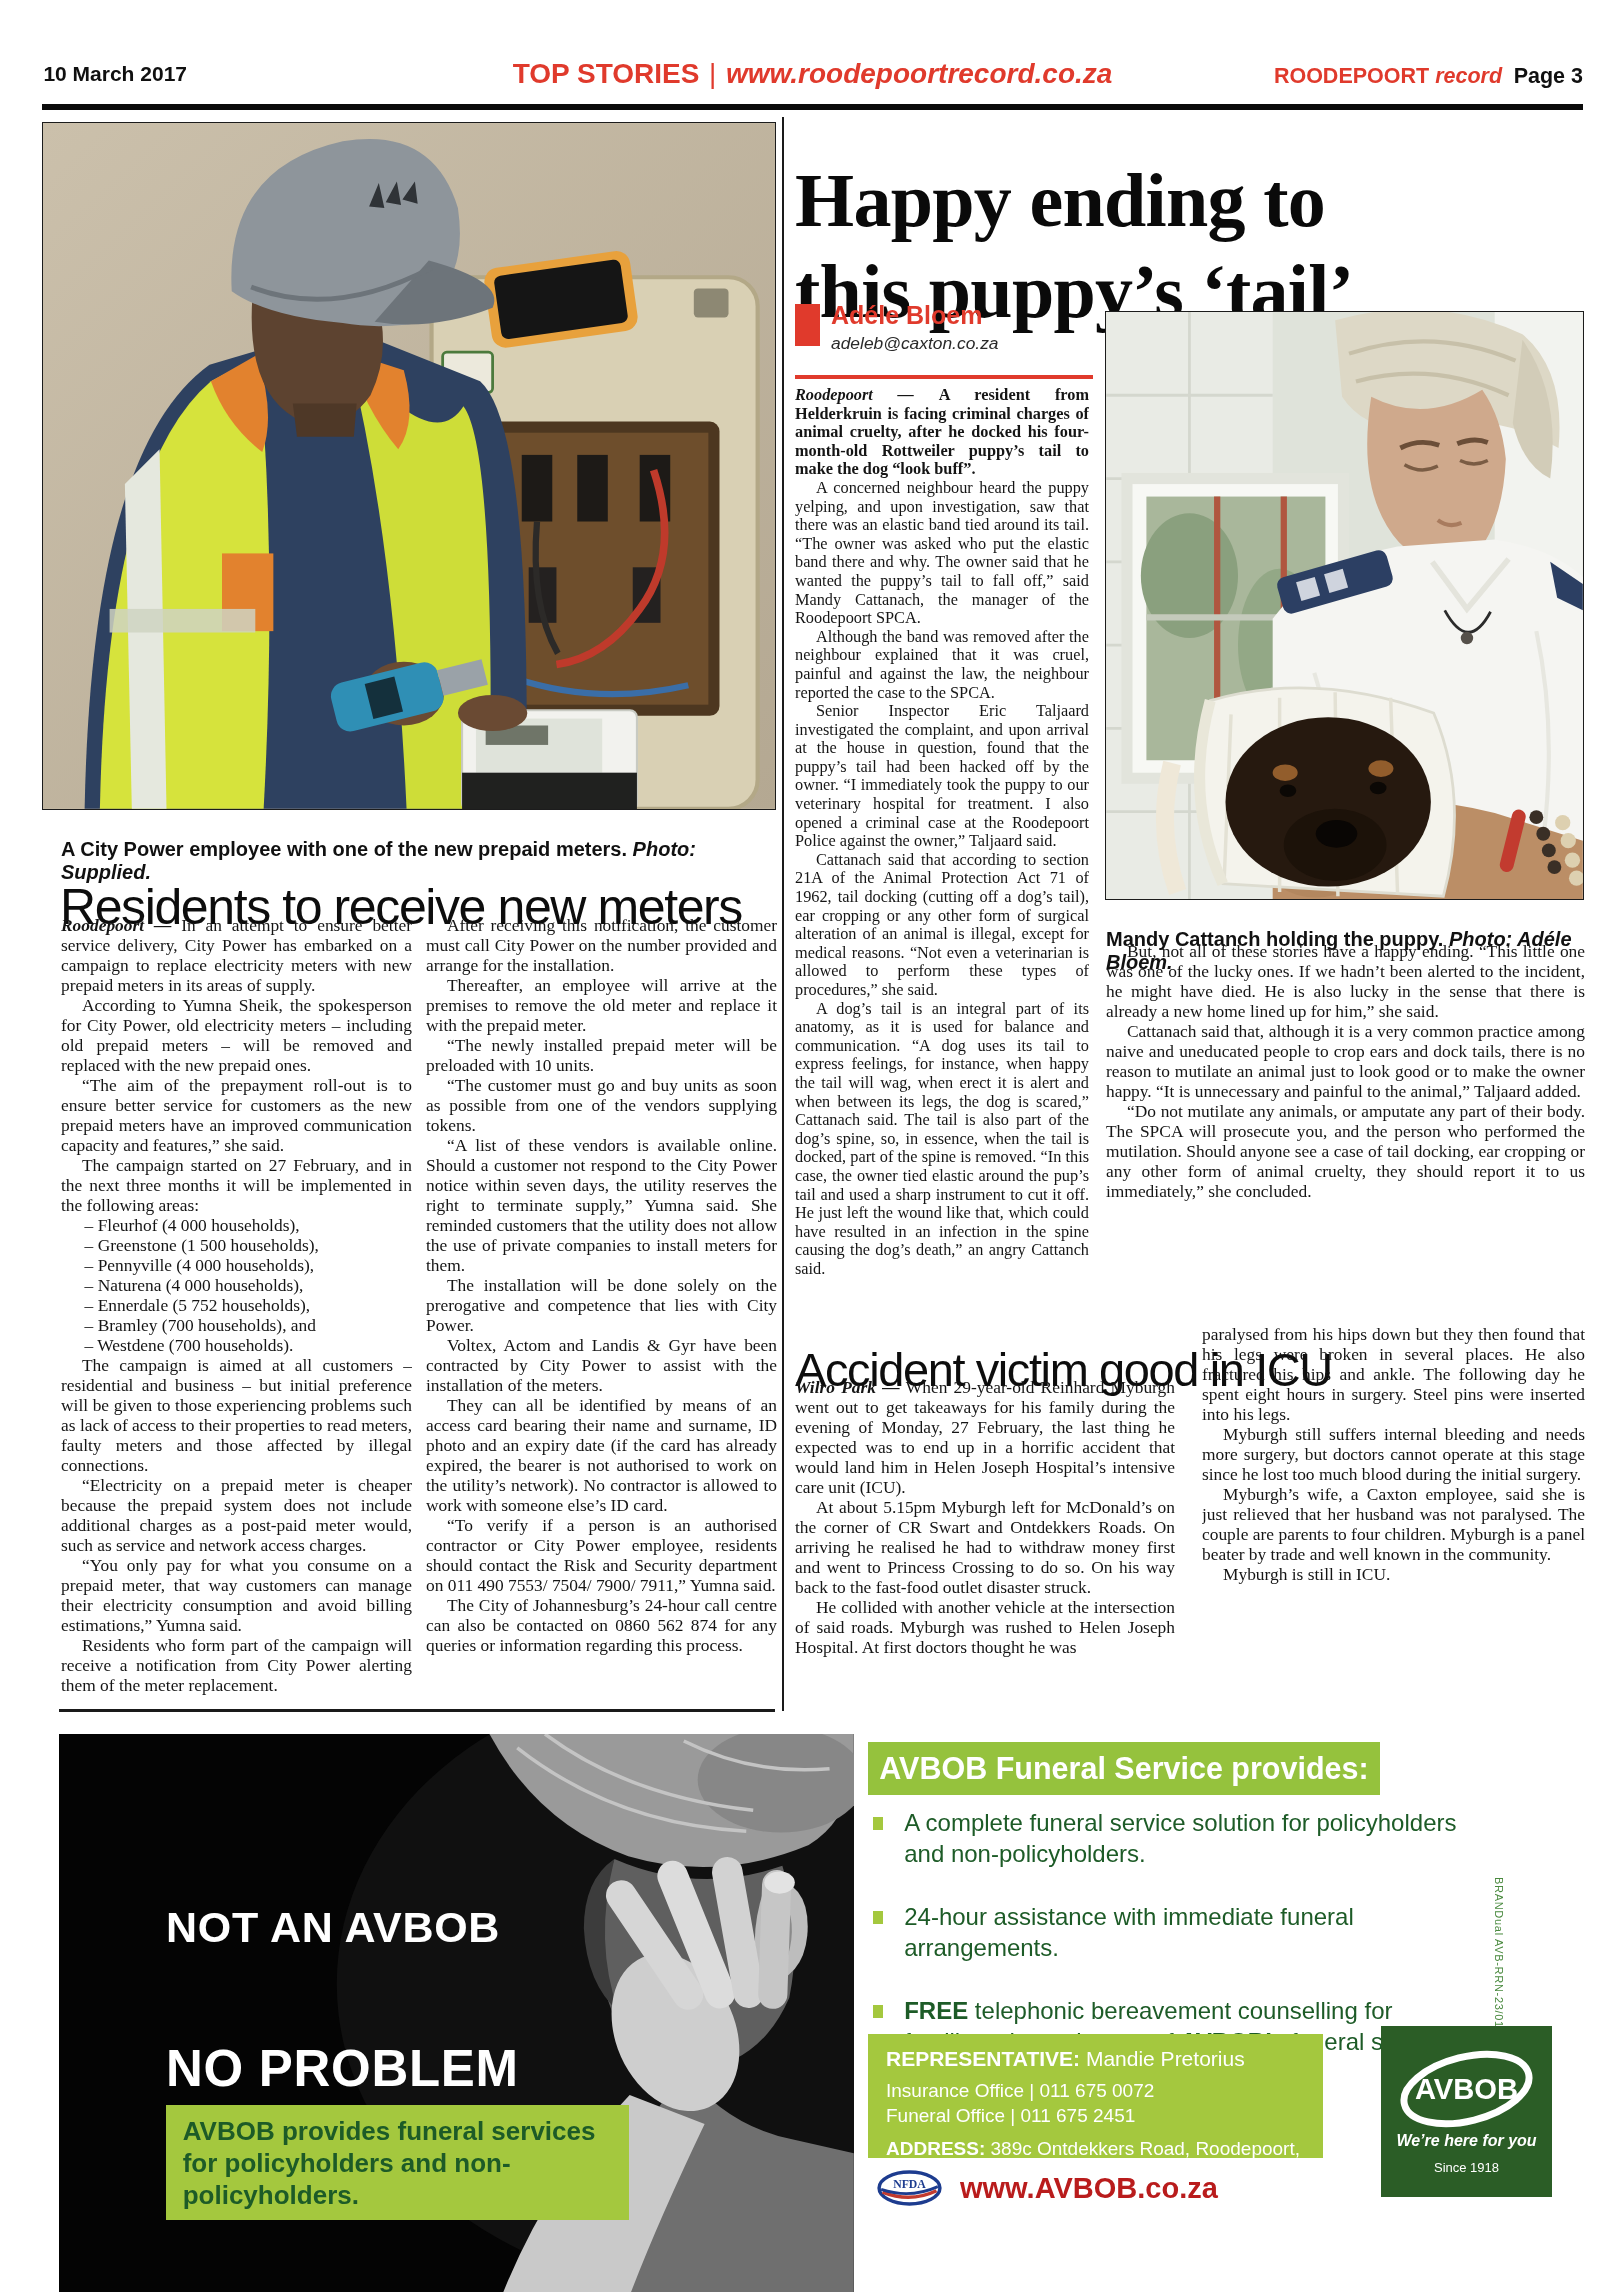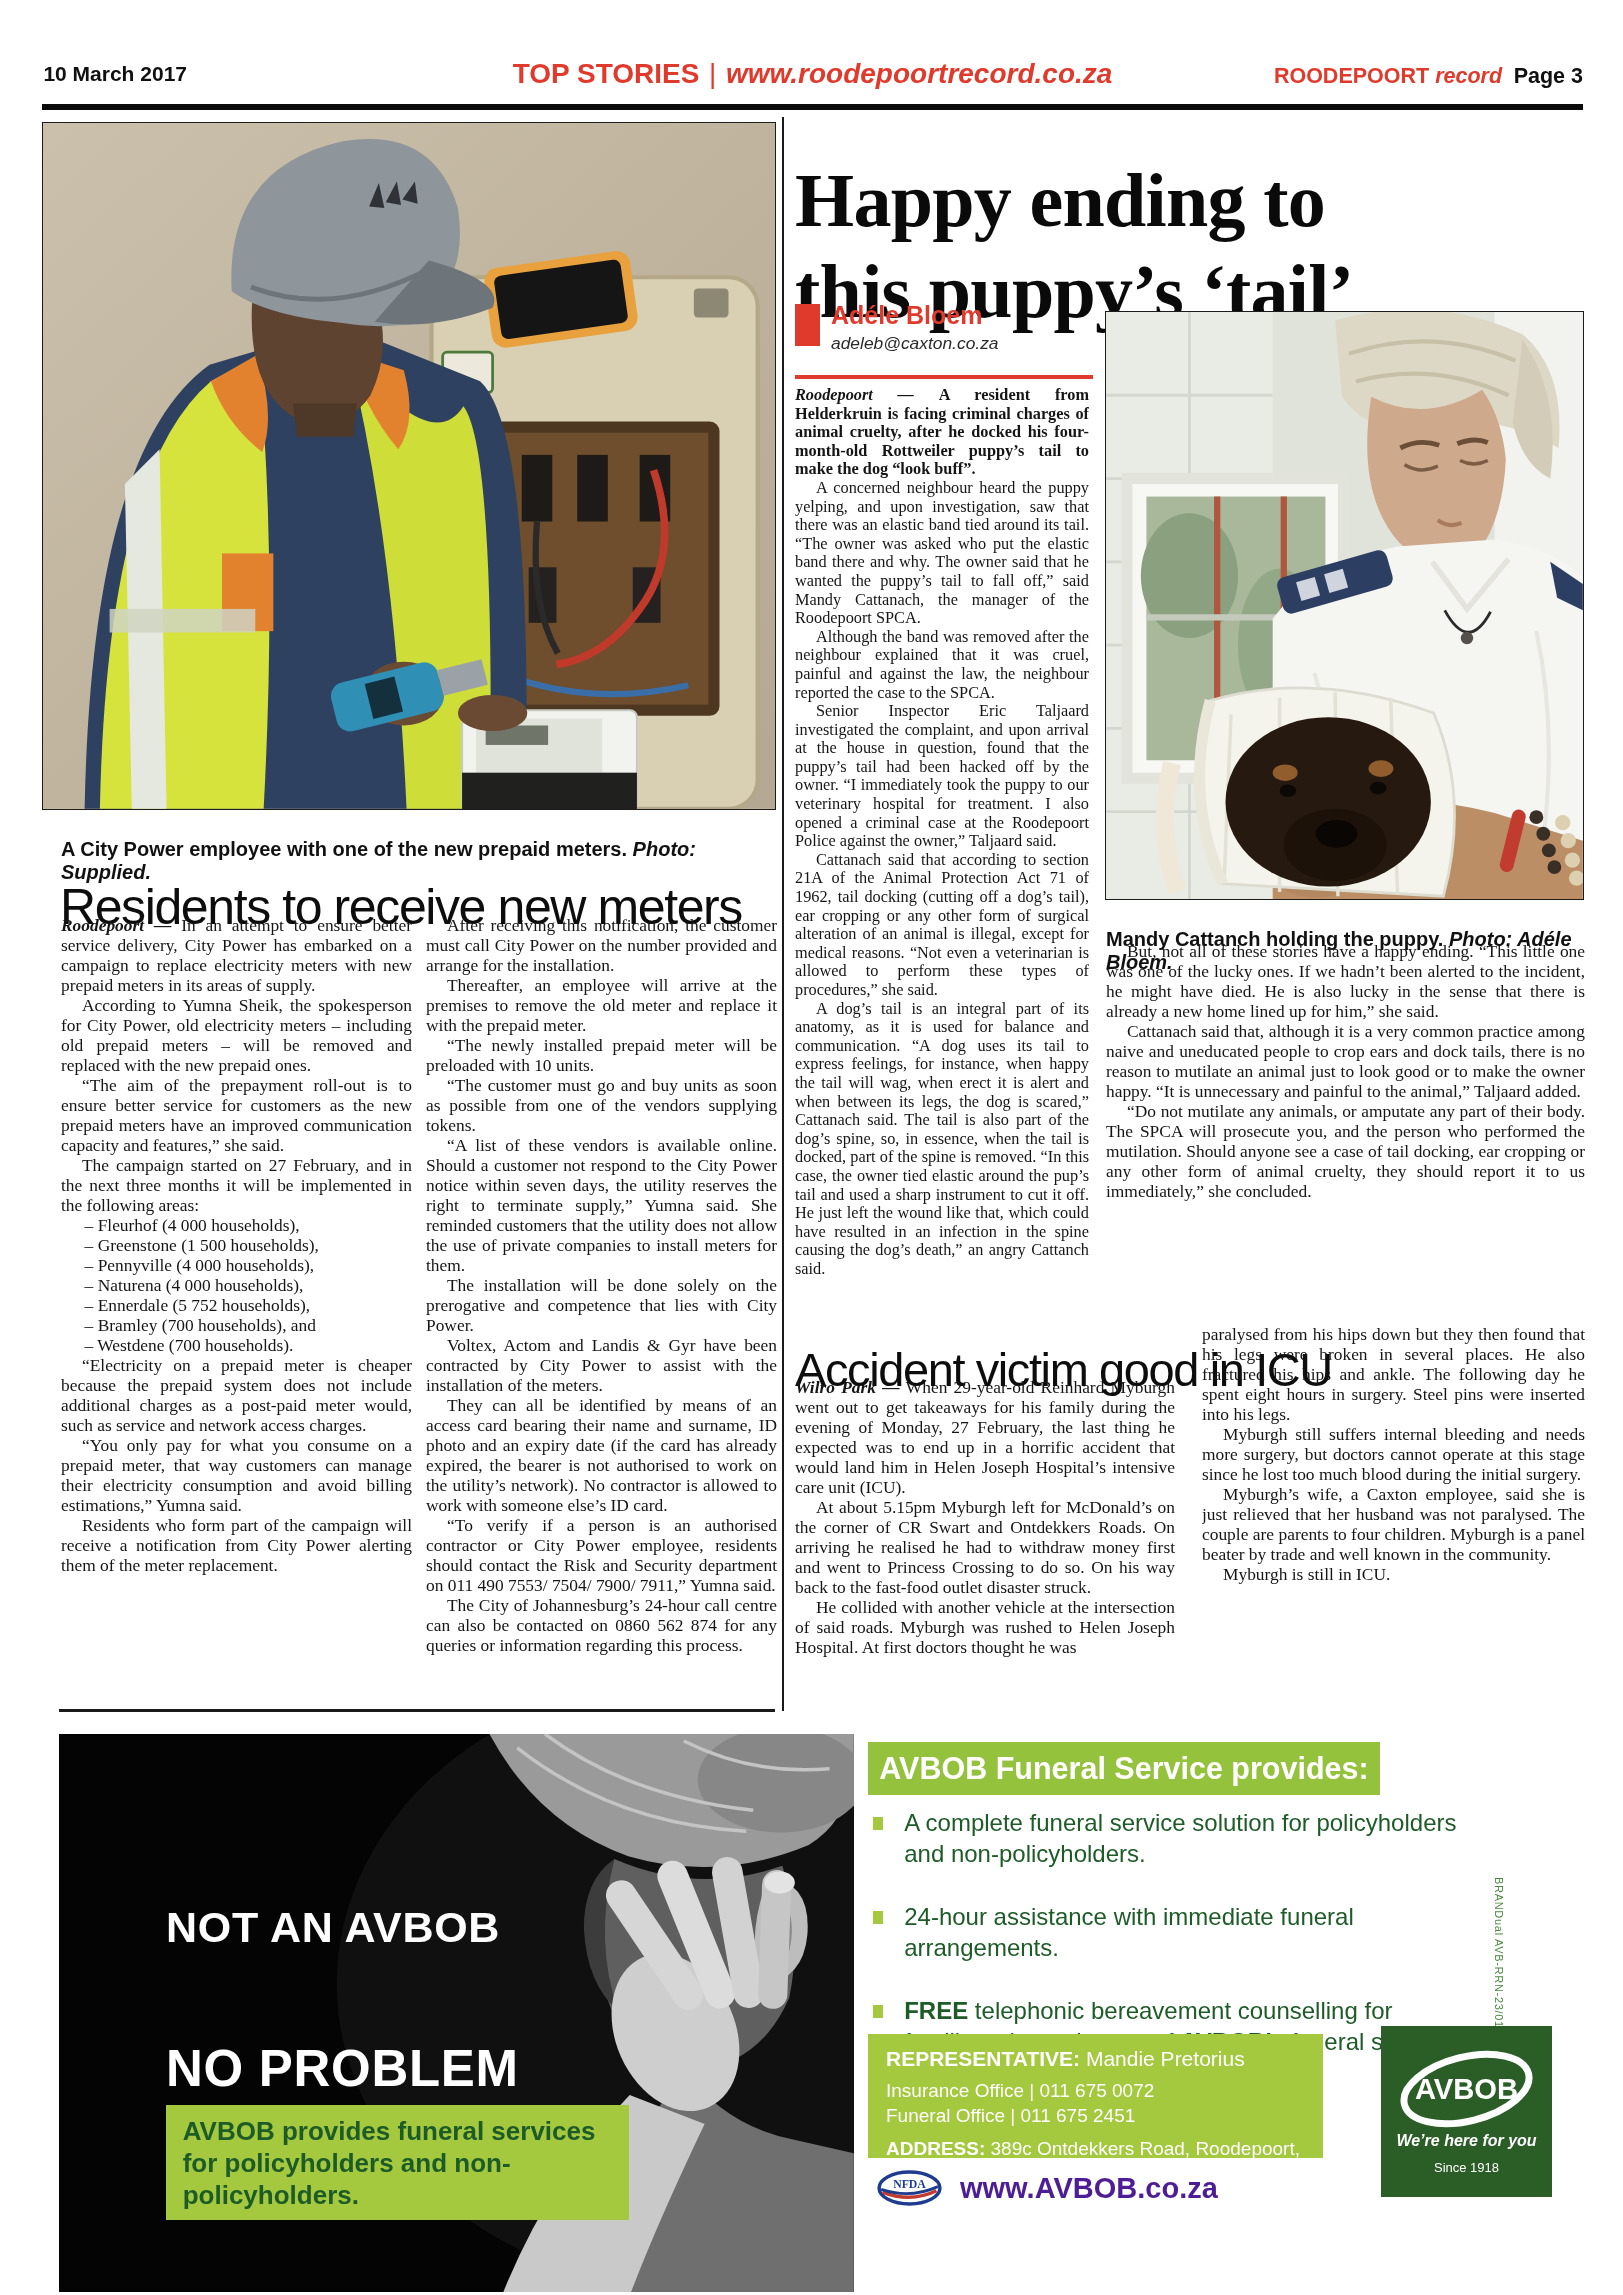--- a/index.html
+++ b/index.html
@@ -89,21 +89,21 @@
   .rep-row{margin-bottom:2.8px;}
   .rep-row.gap{margin-bottom:11px;}
   .rep-box b{font-weight:bold;}
   .logo-box{position:absolute;left:1322px;top:292px;width:171px;height:171px;background:#2b5d26;
             display:flex;flex-direction:column;align-items:center;justify-content:center;
             font-family:"Liberation Sans",sans-serif;color:#fff;}
   .logo-tag{font-size:16px;font-weight:bold;font-style:italic;margin-top:1.4px;}
   .logo-since{font-size:13px;margin-top:9.7px;}
   .web-row{position:absolute;left:818px;top:436px;display:flex;align-items:center;}
   .web-text{font-family:"Liberation Sans",sans-serif;font-weight:bold;font-size:29px;
-            color:#4c1d95;margin-left:18px;}
+            color:#b91c1c;margin-left:18px;}
 </style>
 </head>
 <body>
 
 <div class="page">
 
   <div class="masthead">
     <div class="mh-date">10 March 2017</div>
     <div class="mh-center">
       <span>TOP STORIES</span><span class="sep">|</span><span style="font-style:italic;">www.roodepoortrecord.co.za</span>
@@ -191,20 +191,21 @@
       <p class="para indent">According to Yumna Sheik, the spokesperson for City Power, old electricity meters – including old prepaid meters – will be removed and replaced with the new prepaid ones.</p>
       <p class="para indent">“The aim of the prepayment roll-out is to ensure better service for customers as the new prepaid meters have an improved communication capacity and features,” she said.</p>
       <p class="para indent">The campaign started on 27 February, and in the next three months it will be implemented in the following areas:</p>
       <p class="para dash">– Fleurhof (4 000 households),</p>
       <p class="para dash">– Greenstone (1 500 households),</p>
       <p class="para dash">– Pennyville (4 000 households),</p>
       <p class="para dash">– Naturena (4 000 households),</p>
       <p class="para dash">– Ennerdale (5 752 households),</p>
       <p class="para dash">– Bramley (700 households), and</p>
       <p class="para dash">– Westdene (700 households).</p>
+      <p class="para indent">The campaign is aimed at all customers – residential and business – but initial preference will be given to those experiencing problems such as lack of access to their properties to read meters, faulty meters and those affected by illegal connections.</p>
       <p class="para indent">“Electricity on a prepaid meter is cheaper because the prepaid system does not include additional charges as a post-paid meter would, such as service and network access charges.</p>
       <p class="para indent">“You only pay for what you consume on a prepaid meter, that way customers can manage their electricity consumption and avoid billing estimations,” Yumna said.</p>
       <p class="para indent">Residents who form part of the campaign will receive a notification from City Power alerting them of the meter replacement.</p>
     </div>
   <div class="bodycol meters-col2">
       <p class="para indent">After receiving this notification, the customer must call City Power on the number provided and arrange for the installation.</p>
       <p class="para indent">Thereafter, an employee will arrive at the premises to remove the old meter and replace it with the prepaid meter.</p>
       <p class="para indent">“The newly installed prepaid meter will be preloaded with 10 units.</p>
       <p class="para indent">“The customer must go and buy units as soon as possible from one of the vendors supplying tokens.</p>
       <p class="para indent">“A list of these vendors is available online. Should a customer not respond to the City Power notice within seven days, the utility reserves the right to terminate supply,” Yumna said. She reminded customers that the utility does not allow the use of private companies to install meters for them.</p>

